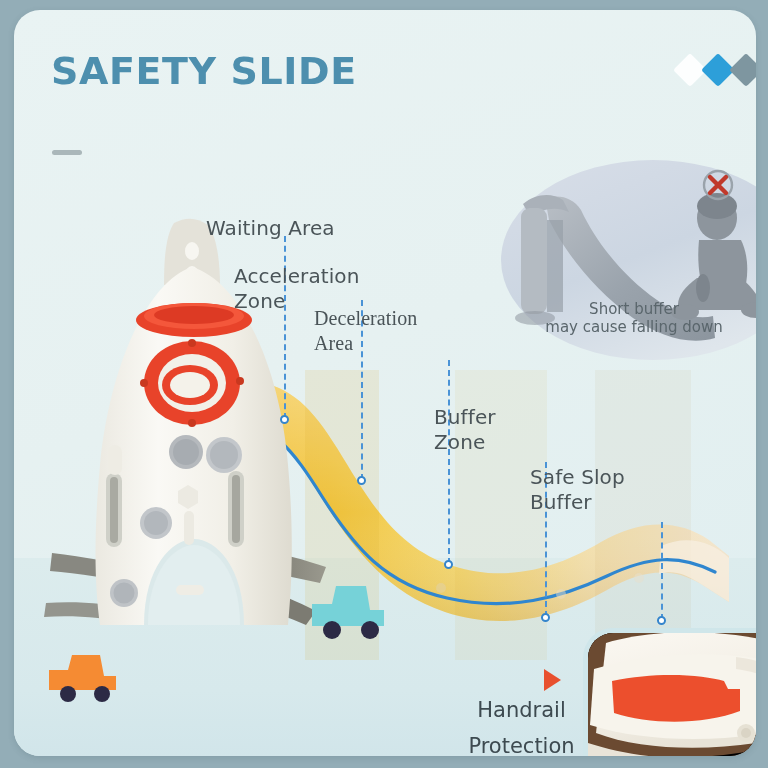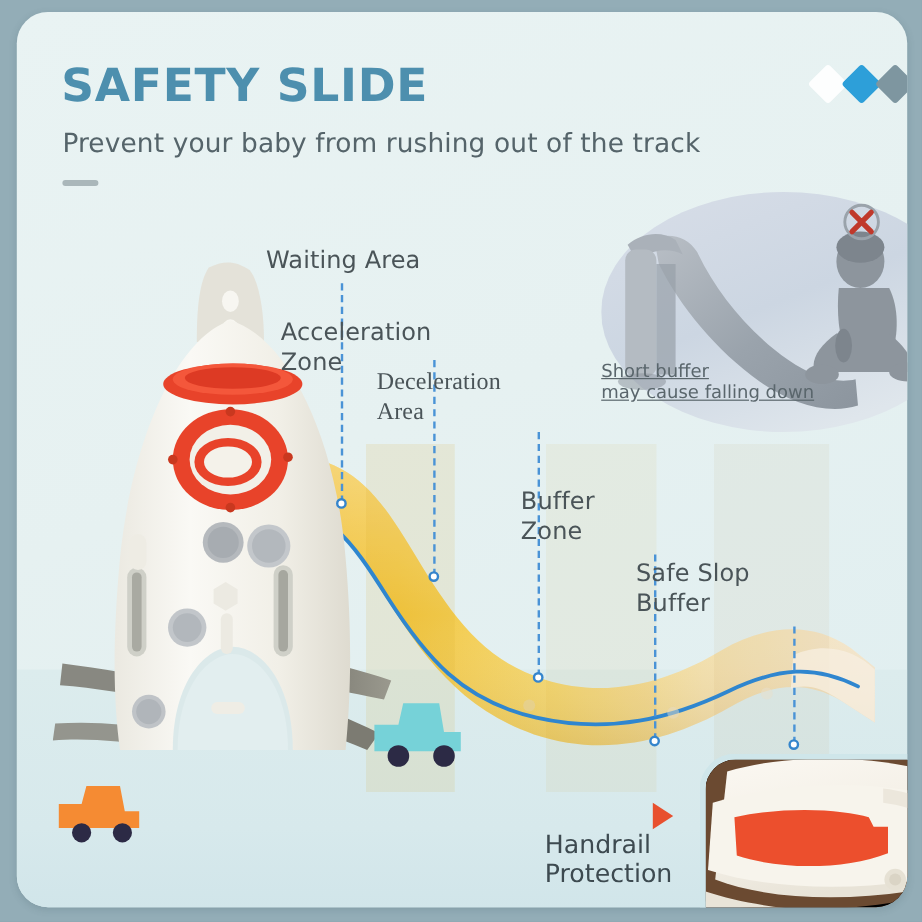--- a/index.html
+++ b/index.html
@@ -47,50 +47,50 @@
   .dia.d1{left:0px;background:#fdfefe;}
   .dia.d2{left:28px;background:#2d9fd9;}
   .dia.d3{left:56px;background:#7e96a0;}
 
   
   .lbl{
     position:absolute;color:#4a5458;font-size:20px;line-height:25px;
     letter-spacing:.1px;white-space:pre;
   }
   .lbl.r{text-align:left;}
-  .lbl.c{text-align:center;}
+  .lbl.c{margin-top:12px;}
 
   
   .leader{
     position:absolute;width:0;border-left:2px dashed #4a93d6;
   }
   .dot{
     position:absolute;width:9px;height:9px;border-radius:50%;
     background:#fff;border:2.5px solid #3585cc;box-sizing:border-box;
   }
 
   
   .tower-wrap{position:absolute;left:30px;top:205px;width:300px;height:470px;}
   
   .slide-wrap{position:absolute;left:195px;top:360px;width:540px;height:290px;}
 
   
   .inset{
     position:absolute;left:487px;top:150px;width:290px;height:210px;
   }
   .inset-cap{
-    position:absolute;left:0;top:140px;width:266px;
-    font-size:15px;line-height:18px;color:#5a666c;white-space:pre;text-decoration:underline;
+    position:absolute;left:0;top:140px;width:266px;text-align:center;
+    font-size:15px;line-height:18px;color:#5a666c;white-space:pre;
   }
   .xmark{position:absolute;left:200px;top:8px;width:34px;height:34px;}
 
   
   .handrail-lbl{
-    position:absolute;left:440px;top:682px;width:135px;text-align:left;
-    font-size:21px;line-height:24px;color:#3d4a50;white-space:pre;
+    position:absolute;left:440px;top:682px;width:135px;text-align:center;
+    font-size:21px;line-height:36px;color:#3d4a50;white-space:pre;
   }
   .tri{
     position:absolute;left:530px;top:659px;width:0;height:0;
     border-top:11px solid transparent;border-bottom:11px solid transparent;
     border-left:17px solid #e8502e;
   }
   .photo{
     position:absolute;left:569px;top:618px;width:200px;height:140px;
     border-radius:30px 0 0 0;
     overflow:hidden;
@@ -101,21 +101,20 @@
 </head>
 <body>
 
 <div id="root">
   <div class="frame"></div>
 
   <div class="card">
     <div class="floor"></div>
 
     <div class="title">SAFETY SLIDE</div>
-    <div class="subtitle">Prevent your baby from rushing out of the track</div>
     <div class="rule"></div>
 
     <div class="diamonds">
       <div class="dia d1"></div>
       <div class="dia d2"></div>
       <div class="dia d3"></div>
     </div>
 
     <svg class="slide-wrap" viewBox="0 0 540 290" width="540" height="290">
       <defs>

